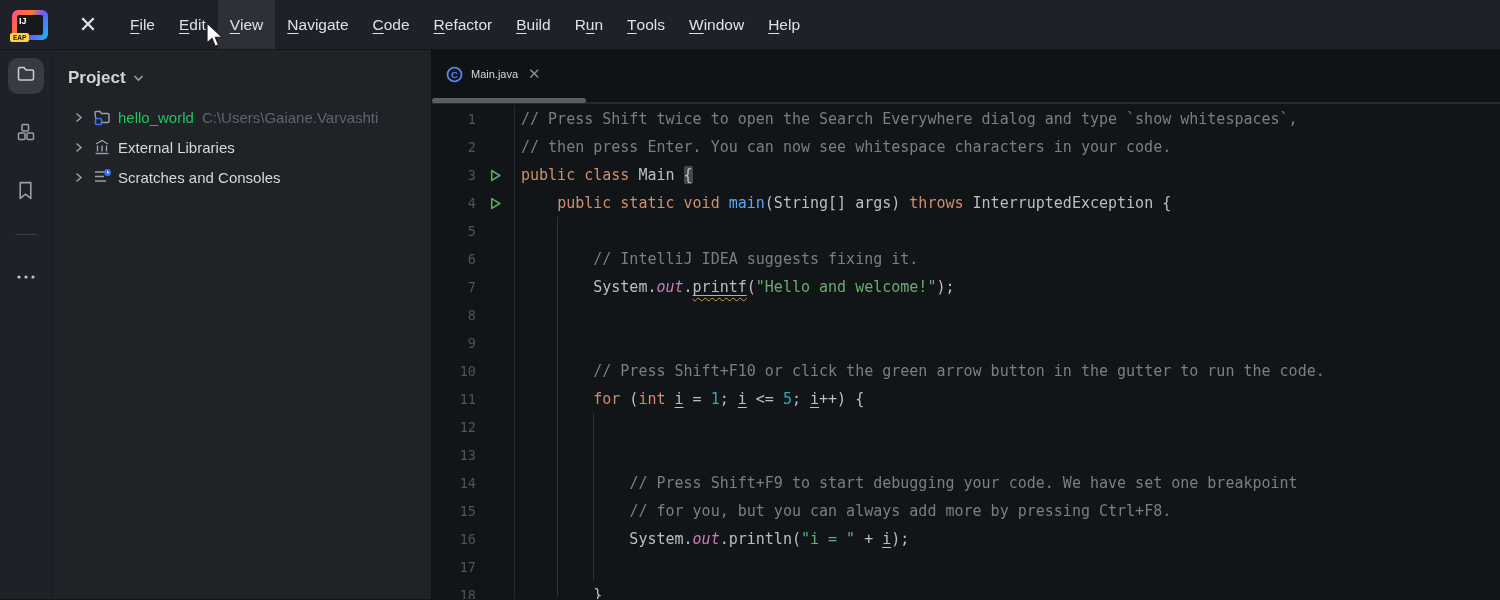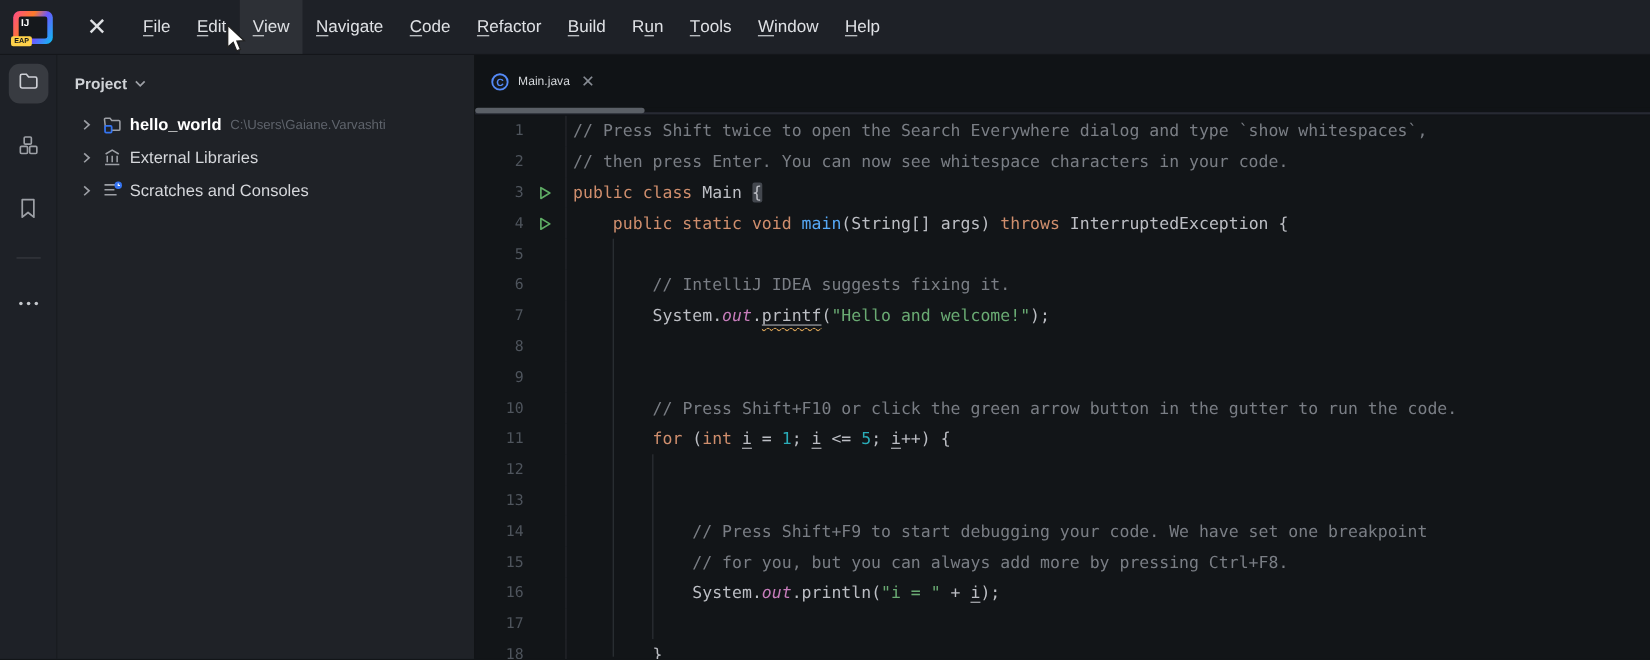--- a/index.html
+++ b/index.html
@@ -33,30 +33,30 @@
                  align-items:center; padding-top:8px; border-right:1px solid #191c21; }
   .act-btn { width:36px; height:36px; border-radius:10px; display:flex; align-items:center;
              justify-content:center; margin-bottom:22px; }
   .act-btn.selected { background:#383b41; }
   .act-divider { width:22px; height:1px; background:#3a3d43; margin:2px 0 22px 0; }
 
   
   .project-panel { width:380px; background:#1f2227; flex:none; position:relative;
                    border-right:1px solid #101316; overflow:hidden; }
   .pp-header { display:flex; align-items:center; gap:7px; padding:18px 0 0 16px;
-               color:#d0d3d7; font-size:14px; font-weight:600; }
+               color:#d0d3d7; font-size:17px; font-weight:600; }
   .tree { margin-top:14px; }
   .tree-row { display:flex; align-items:center; height:30px; padding-left:18px;
               white-space:nowrap; overflow:hidden; }
   .tree-chev { width:16px; flex:none; display:flex; align-items:center; justify-content:center; }
   .tree-ico { width:20px; flex:none; display:flex; align-items:center; justify-content:center;
               margin:0 6px 0 6px; }
   .tree-label { color:#d5d7db; font-size:15px; }
-  .tree-label.bold { font-weight:bold; color:#ffffff; }
-  .tree-path { color:#5f646c; font-size:12px; margin-left:8px; }
+  .tree-label.bold { font-weight:normal; color:#22c55e; }
+  .tree-path { color:#5f646c; font-size:15px; margin-left:8px; }
 
   
   .editor { flex:1; background:#121518; display:flex; flex-direction:column; min-width:0; }
   .tabbar { height:48px; background:#101316; display:flex; align-items:stretch; flex:none; }
   .tab { display:flex; align-items:center; gap:8px; padding:0 14px 0 14px; }
   .tab-label { color:#d5d8dc; font-size:11px; }
   .tab-close { color:#878c94; font-size:15px; padding:2px 2px; }
   .scrollstrip { height:7px; position:relative; flex:none; background:#101316; }
   .scrollstrip .track { position:absolute; left:0; right:0; bottom:1px; height:2px; background:#272a33; }
   .scrollstrip .thumb { position:absolute; left:0; top:0; width:154px; height:5px;

